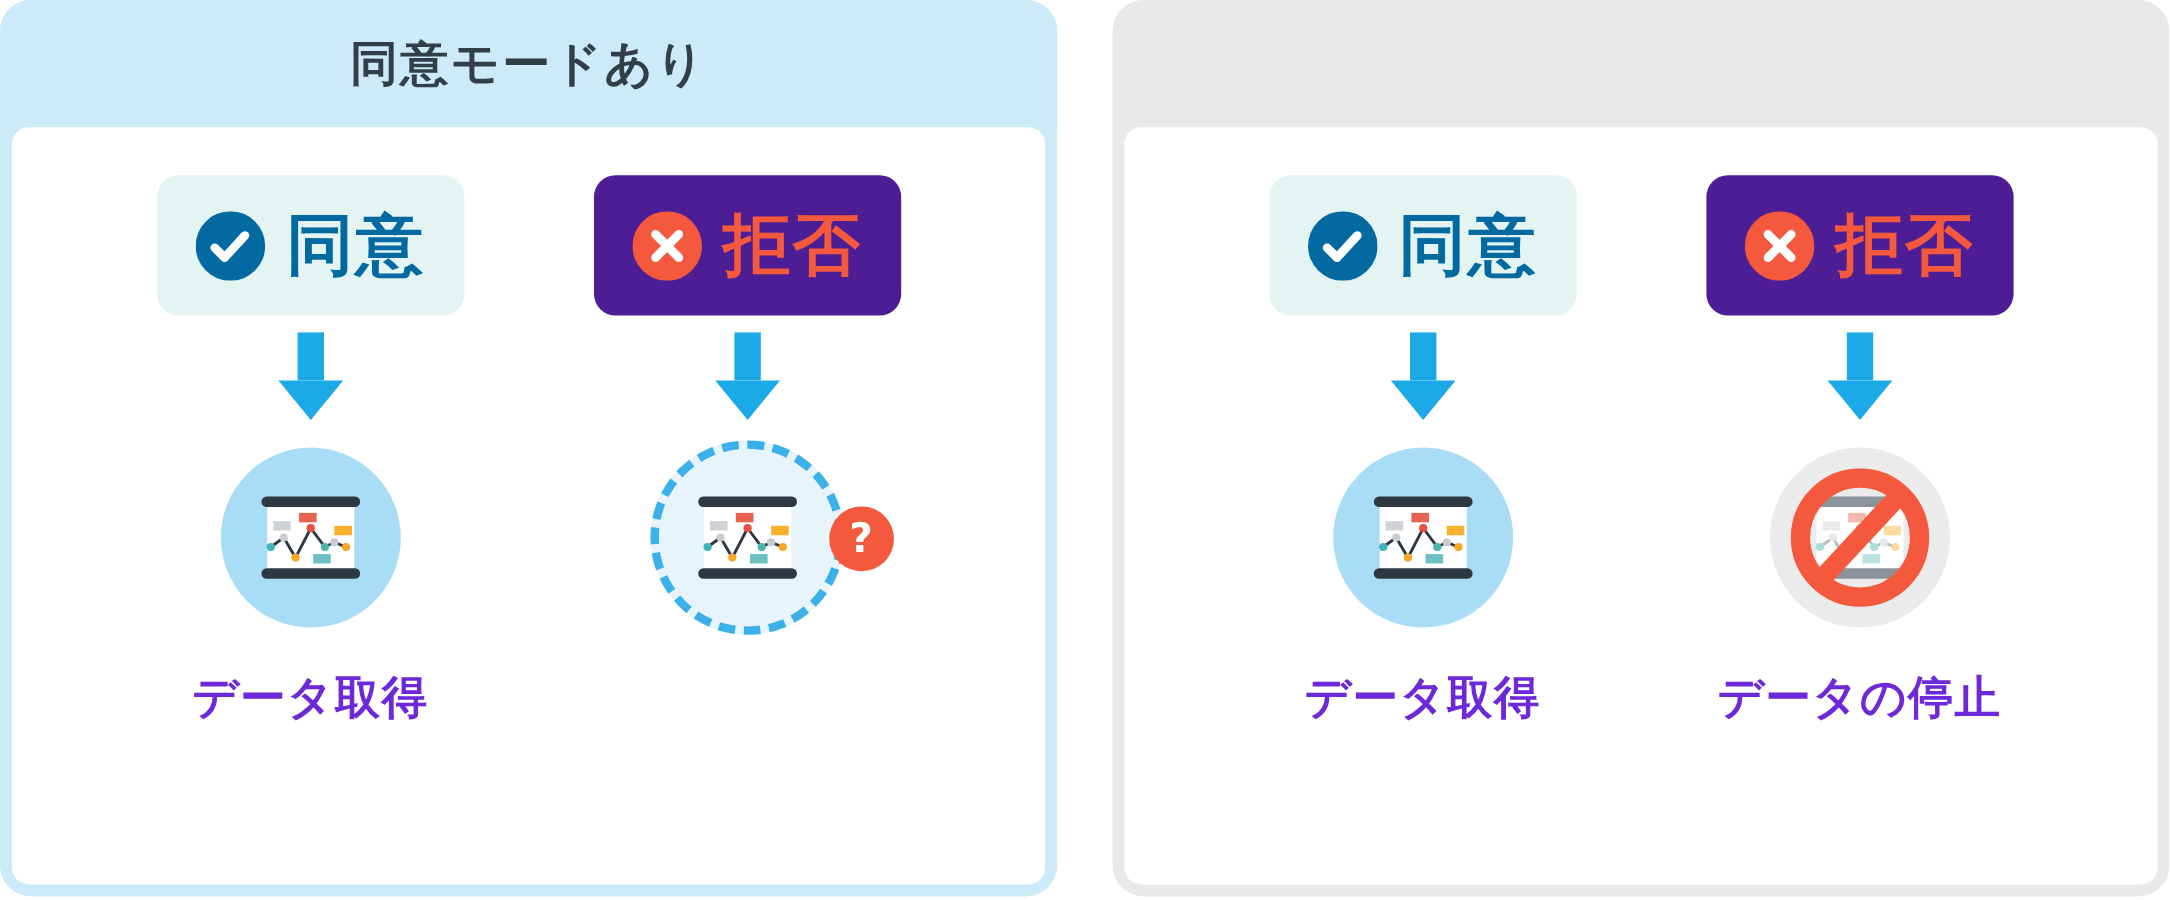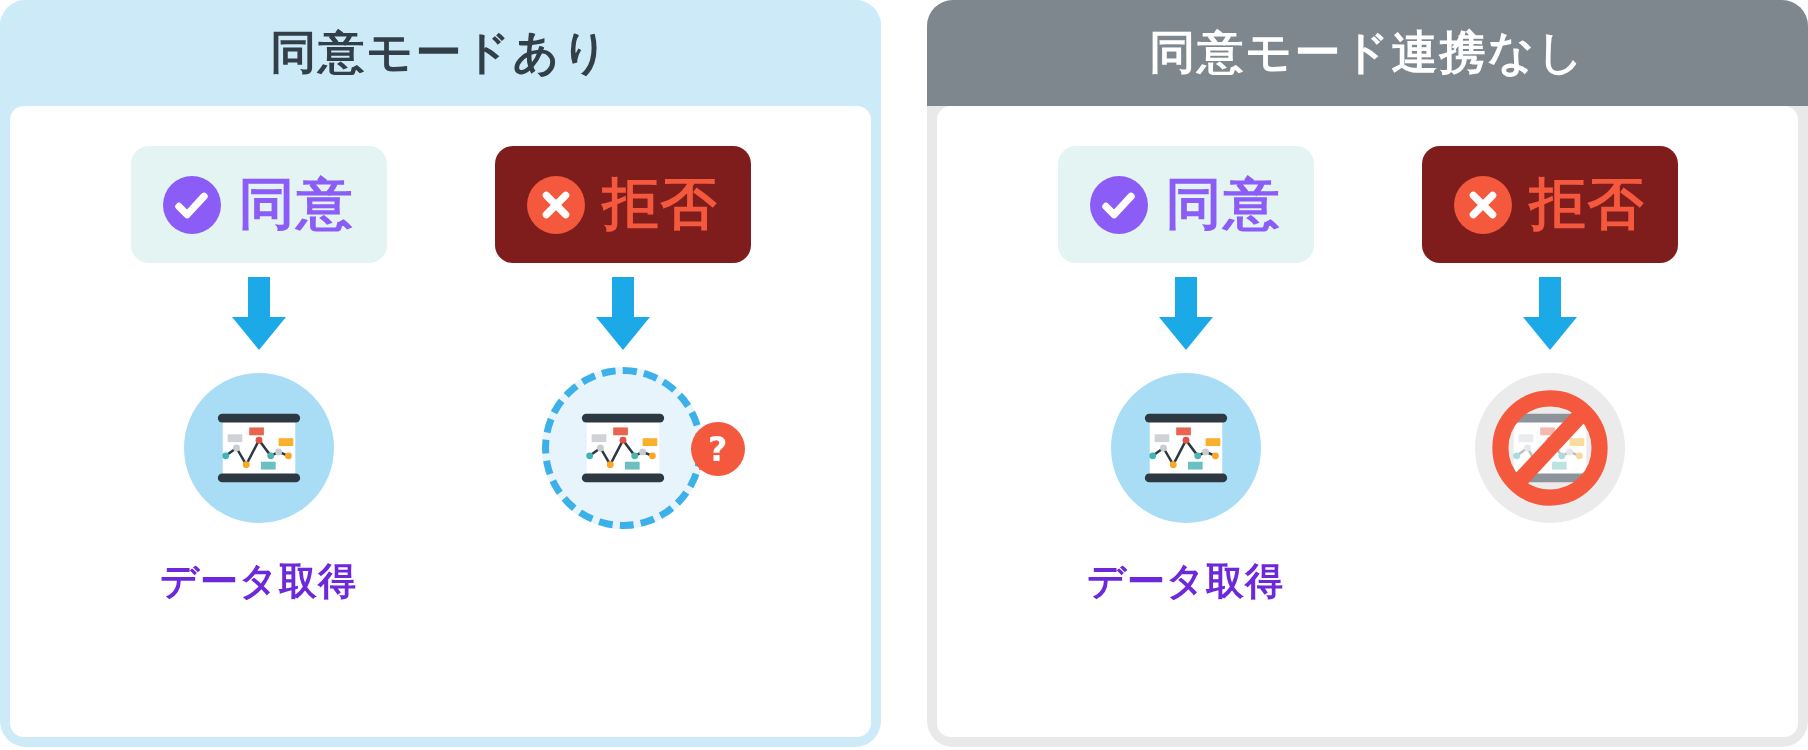--- a/index.html
+++ b/index.html
@@ -4,32 +4,32 @@
 <style>
   html,body{margin:0;padding:0;background:#ffffff;}
   body{font-family:"DejaVu Sans","Liberation Sans",sans-serif;}
   .canvas{width:1808px;height:750px;display:flex;gap:46px;background:#ffffff;overflow:hidden;}
 
   
   .panel{width:881px;height:747px;border-radius:26px;position:relative;flex:none;}
   .panel-consent{background:#cdeaf8;}
   .panel-noconsent{background:#e9e9e9;}
   .panel-header{height:106px;display:flex;align-items:center;justify-content:center;
-    font-size:46px;font-weight:800;letter-spacing:2px;border-radius:26px 26px 0 0;}
+    font-size:40px;font-weight:800;letter-spacing:2px;border-radius:26px 26px 0 0;}
   .panel-consent .panel-header{color:#333f48;background:#cdeaf8;}
   .panel-noconsent .panel-header{color:#ffffff;background:#7e868e;}
   .panel-body{position:absolute;left:10px;right:10px;top:106px;bottom:10px;background:#ffffff;
     border-radius:14px;display:flex;justify-content:center;gap:28px;padding-top:40px;box-sizing:border-box;}
 
   
   .column{width:336px;display:flex;flex-direction:column;align-items:center;}
 
   .badge{width:256px;height:117px;border-radius:18px;display:flex;align-items:center;justify-content:center;gap:18px;flex:none;}
-  .badge-consent{background:#e4f4f2;color:#8b5cf6;}
-  .badge-deny{background:#7f1d1d;color:#f4593e;}
+  .badge-consent{background:#e4f4f2;color:#0369a1;}
+  .badge-deny{background:#4c1d95;color:#f4593e;}
   .badge-icon{width:58px;height:58px;display:block;}
   .badge-label{font-size:56px;font-weight:800;letter-spacing:2px;}
 
   .arrow{margin:14px 0 12px;display:flex;flex-direction:column;align-items:center;}
   .arrow-shaft{width:22px;height:40px;background:#1ba9e8;}
   .arrow-head{width:0;height:0;border-left:27px solid transparent;border-right:27px solid transparent;border-top:33px solid #1ba9e8;}
 
   .icon-wrap{height:172px;width:100%;display:flex;align-items:center;justify-content:center;position:relative;margin-bottom:24px;}
   .circle{width:150px;height:150px;border-radius:50%;display:flex;align-items:center;justify-content:center;flex:none;position:relative;}
   .circle-solid{background:#a9ddf5;}
@@ -124,21 +124,20 @@
             </svg>
           </div>
           <div class="question-bubble">?</div>
         </div>
       </div>
 
     </div>
   </div>
 
   <div class="panel panel-noconsent">
-    <div class="panel-header">同意モード連携なし</div>
     <div class="panel-body">
 
       <div class="column">
         <div class="badge badge-consent">
           <svg class="badge-icon" viewBox="0 0 24 24">
             <circle cx="12" cy="12" r="12" fill="currentColor"></circle>
             <path d="M6.6 12.6l3.4 3.4 7-7.6" stroke="#fff" stroke-width="3" fill="none" stroke-linecap="round" stroke-linejoin="round"></path>
           </svg>
           <span class="badge-label">同意</span>
         </div>
@@ -202,18 +201,19 @@
                 <circle cx="70" cy="54" r="3.5" fill="#c9ccd1"></circle>
                 <circle cx="80" cy="58" r="3.5" fill="#f9a825"></circle>
               </g>
             </svg>
             <svg class="prohibition-svg" viewBox="0 0 100 100">
               <circle cx="50" cy="50" r="40" stroke="#f4593e" stroke-width="13" fill="none"></circle>
               <line x1="76" y1="22" x2="24" y2="78" stroke="#f4593e" stroke-width="13"></line>
             </svg>
           </div>
         </div>
+        <div class="outcome">データの停止</div>
       </div>
 
     </div>
   </div>
 
 </div>
 
 </body></html>

